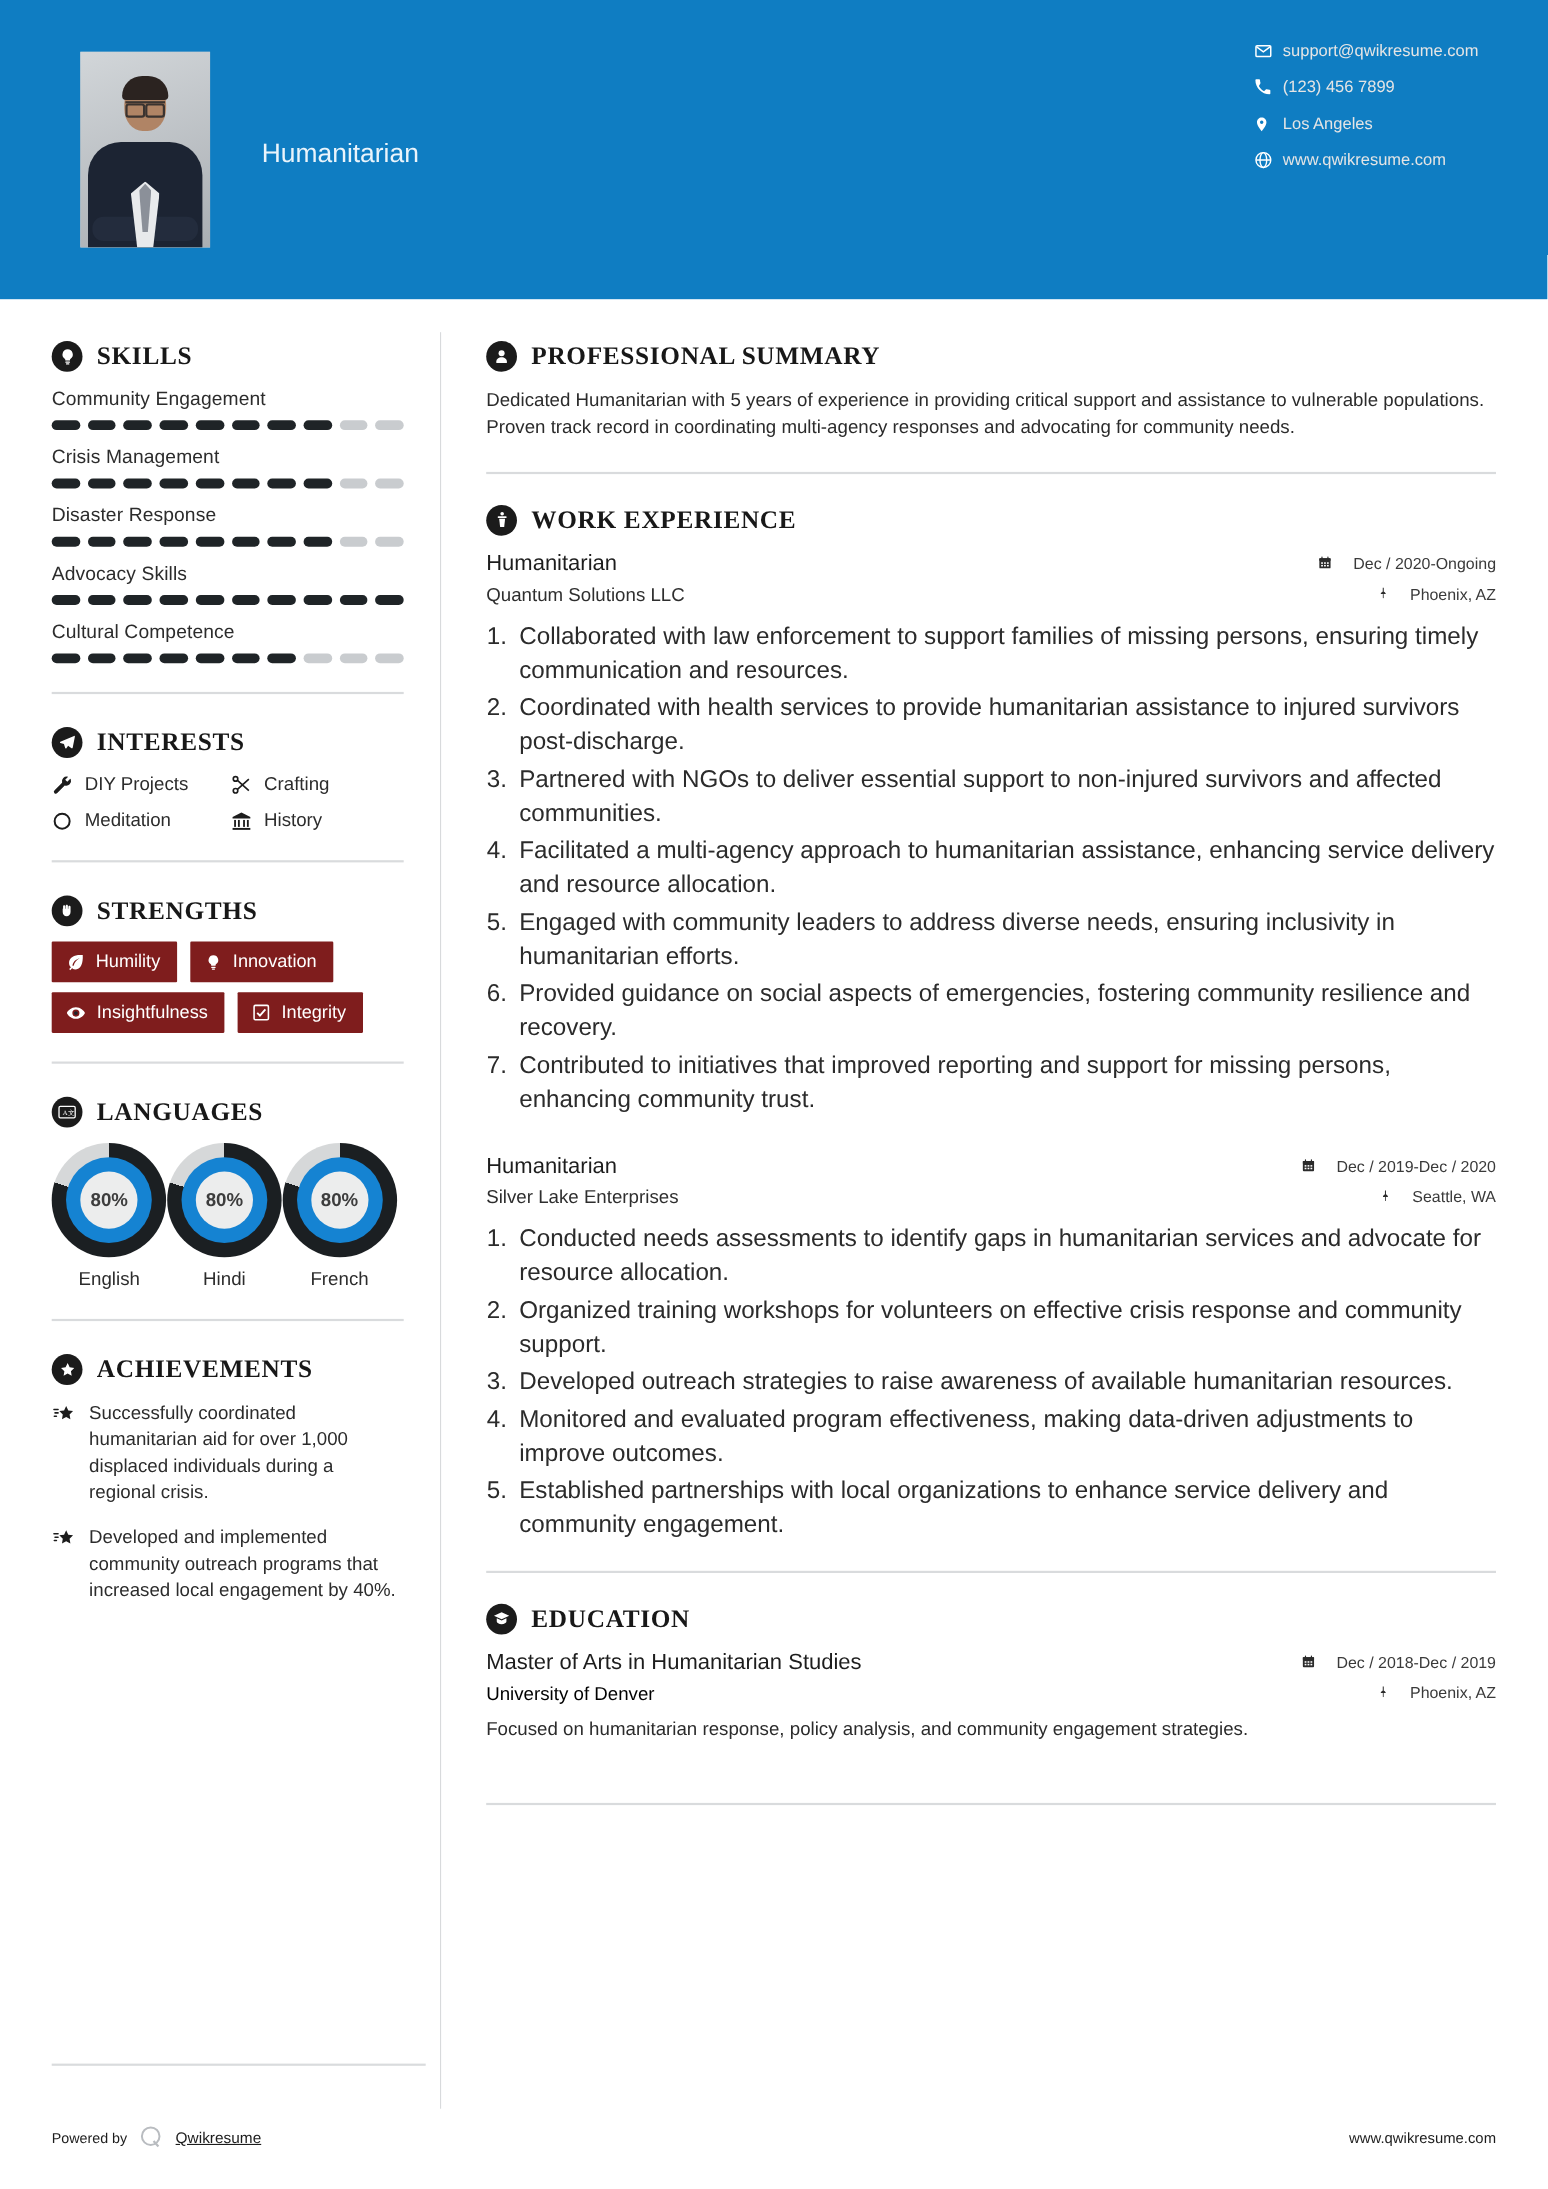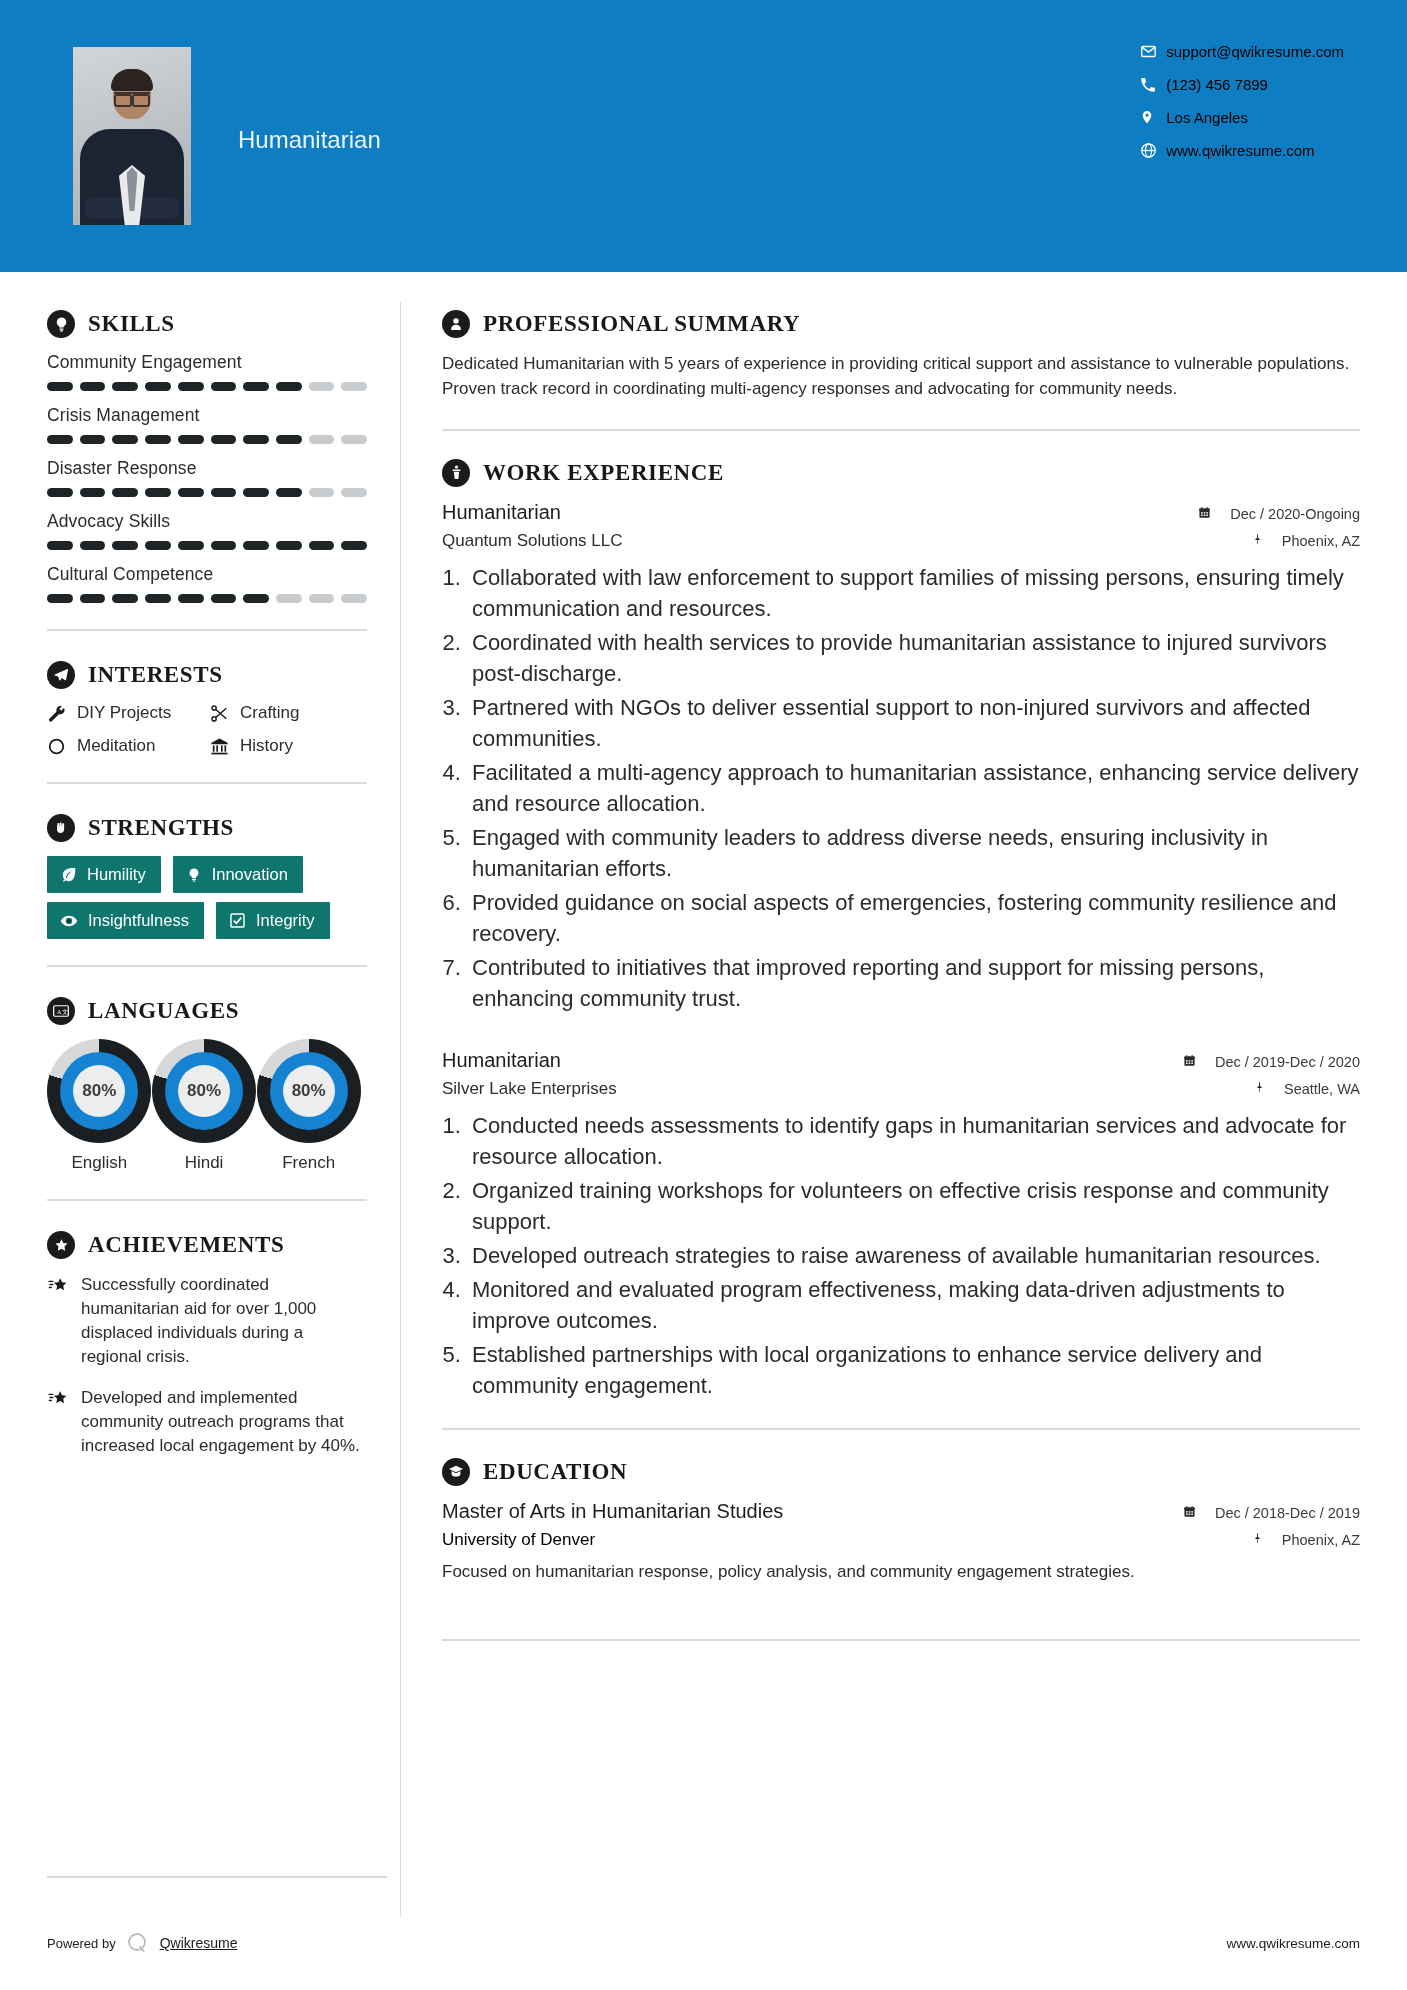--- a/index.html
+++ b/index.html
@@ -99,22 +99,22 @@
   .contact-block {
     position: absolute;
     right: 63px;
     top: 38px;
     display: flex;
     flex-direction: column;
     gap: 11px;
   }
   .contact-row {
     display: flex;
-    align-items: flex-end;
-    color: #000000;
+    align-items: flex-start;
+    color: #e5e5e5;
     font-size: 15px;
     min-height: 22px;
   }
   .contact-ico {
     width: 26px;
     display: flex;
     align-items: center;
     justify-content: flex-start;
     flex: 0 0 26px;
   }
@@ -209,21 +209,21 @@
   .interest-item svg { flex: 0 0 auto; display:block; }
 
   
   .strength-grid {
     display: flex;
     flex-wrap: wrap;
     gap: 9px 12px;
     margin-top: 4px;
   }
   .strength-chip {
-    background: #0f766e;
+    background: #7f1d1d;
     color: #ffffff;
     font-size: 16.5px;
     padding: 9px 15px 9px 13px;
     display: flex; align-items: center; gap: 10px;
     border-radius: 1px;
   }
   .strength-chip svg { flex: 0 0 auto; display:block; }
 
   
   .lang-row {

